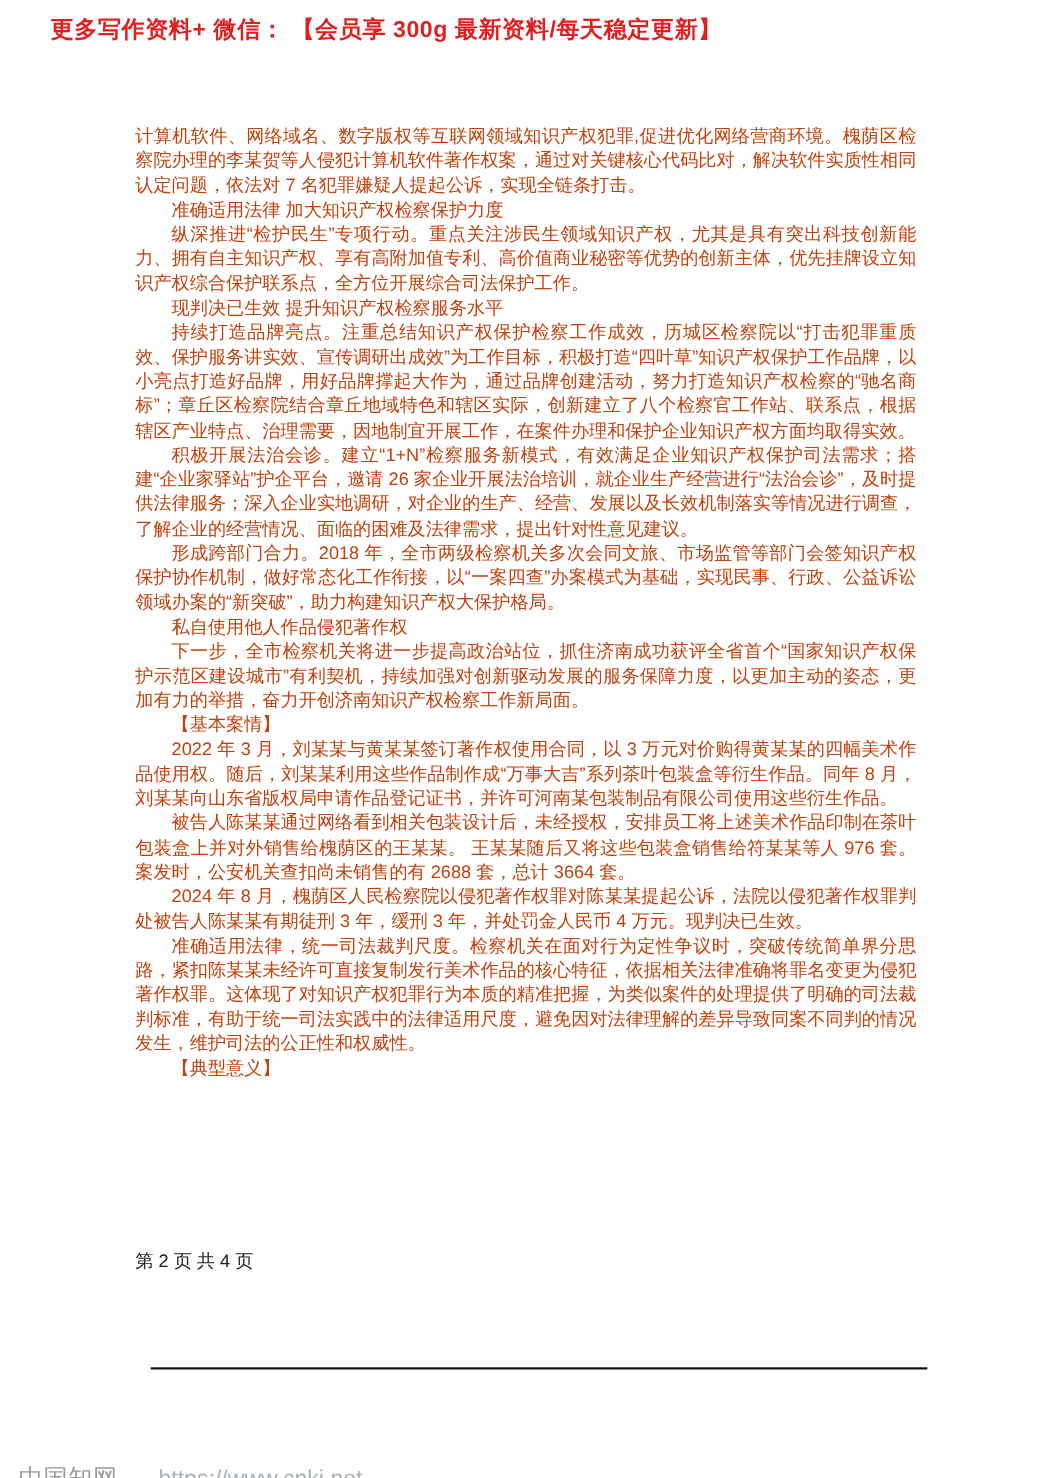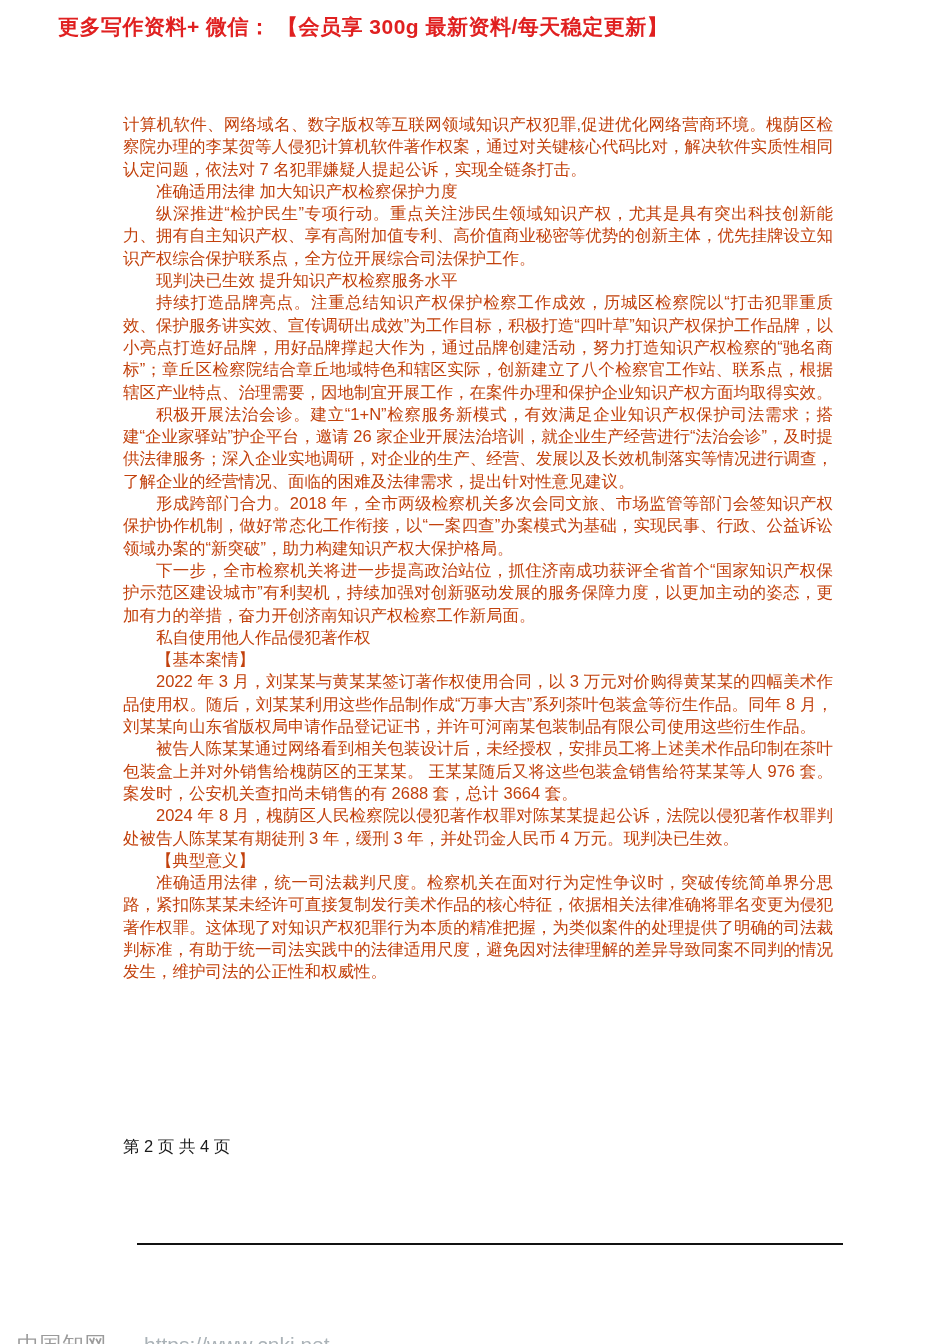--- a/index.html
+++ b/index.html
@@ -6,21 +6,21 @@
   body {
     width: 950px;
     height: 1344px;
     background: #ffffff;
     position: relative;
     overflow: hidden;
     font-family: "Liberation Sans", sans-serif;
   }
   .promo-banner {
     position: absolute;
-    left: 58px;
+    left: 46px;
     top: 13px;
     font-size: 21px;
     font-weight: bold;
     color: #e02020;
     letter-spacing: 0.5px;
     white-space: nowrap;
   }
   .doc-body {
     position: absolute;
     left: 123px;
@@ -81,28 +81,28 @@
 <div class="promo-banner">更多写作资料+ 微信： 【会员享 300g 最新资料/每天稳定更新】</div>
 
 <div class="doc-body">
     <p class="no-indent">计算机软件、网络域名、数字版权等互联网领域知识产权犯罪,促进优化网络营商环境。槐荫区检察院办理的李某贺等人侵犯计算机软件著作权案，通过对关键核心代码比对，解决软件实质性相同认定问题，依法对 7 名犯罪嫌疑人提起公诉，实现全链条打击。</p>
     <p>准确适用法律 加大知识产权检察保护力度</p>
     <p>纵深推进“检护民生”专项行动。重点关注涉民生领域知识产权，尤其是具有突出科技创新能力、拥有自主知识产权、享有高附加值专利、高价值商业秘密等优势的创新主体，优先挂牌设立知识产权综合保护联系点，全方位开展综合司法保护工作。</p>
     <p>现判决已生效 提升知识产权检察服务水平</p>
     <p>持续打造品牌亮点。注重总结知识产权保护检察工作成效，历城区检察院以“打击犯罪重质效、保护服务讲实效、宣传调研出成效”为工作目标，积极打造“四叶草”知识产权保护工作品牌，以小亮点打造好品牌，用好品牌撑起大作为，通过品牌创建活动，努力打造知识产权检察的“驰名商标”；章丘区检察院结合章丘地域特色和辖区实际，创新建立了八个检察官工作站、联系点，根据辖区产业特点、治理需要，因地制宜开展工作，在案件办理和保护企业知识产权方面均取得实效。</p>
     <p>积极开展法治会诊。建立“1+N”检察服务新模式，有效满足企业知识产权保护司法需求；搭建“企业家驿站”护企平台，邀请 26 家企业开展法治培训，就企业生产经营进行“法治会诊”，及时提供法律服务；深入企业实地调研，对企业的生产、经营、发展以及长效机制落实等情况进行调查，了解企业的经营情况、面临的困难及法律需求，提出针对性意见建议。</p>
     <p>形成跨部门合力。2018 年，全市两级检察机关多次会同文旅、市场监管等部门会签知识产权保护协作机制，做好常态化工作衔接，以“一案四查”办案模式为基础，实现民事、行政、公益诉讼领域办案的“新突破”，助力构建知识产权大保护格局。</p>
+    <p>私自使用他人作品侵犯著作权</p>
     <p>下一步，全市检察机关将进一步提高政治站位，抓住济南成功获评全省首个“国家知识产权保护示范区建设城市”有利契机，持续加强对创新驱动发展的服务保障力度，以更加主动的姿态，更加有力的举措，奋力开创济南知识产权检察工作新局面。</p>
-    <p>私自使用他人作品侵犯著作权</p>
     <p>【基本案情】</p>
     <p>2022 年 3 月，刘某某与黄某某签订著作权使用合同，以 3 万元对价购得黄某某的四幅美术作品使用权。随后，刘某某利用这些作品制作成“万事大吉”系列茶叶包装盒等衍生作品。同年 8 月，刘某某向山东省版权局申请作品登记证书，并许可河南某包装制品有限公司使用这些衍生作品。</p>
     <p>被告人陈某某通过网络看到相关包装设计后，未经授权，安排员工将上述美术作品印制在茶叶包装盒上并对外销售给槐荫区的王某某。 王某某随后又将这些包装盒销售给符某某等人 976 套。案发时，公安机关查扣尚未销售的有 2688 套，总计 3664 套。</p>
     <p>2024 年 8 月，槐荫区人民检察院以侵犯著作权罪对陈某某提起公诉，法院以侵犯著作权罪判处被告人陈某某有期徒刑 3 年，缓刑 3 年，并处罚金人民币 4 万元。现判决已生效。</p>
+    <p>准确适用法律，统一司法裁判尺度。检察机关在面对行为定性争议时，突破传统简单界分思路，紧扣陈某某未经许可直接复制发行美术作品的核心特征，依据相关法律准确将罪名变更为侵犯著作权罪。这体现了对知识产权犯罪行为本质的精准把握，为类似案件的处理提供了明确的司法裁判标准，有助于统一司法实践中的法律适用尺度，避免因对法律理解的差异导致同案不同判的情况发生，维护司法的公正性和权威性。</p>
     <p>【典型意义】</p>
-    <p>准确适用法律，统一司法裁判尺度。检察机关在面对行为定性争议时，突破传统简单界分思路，紧扣陈某某未经许可直接复制发行美术作品的核心特征，依据相关法律准确将罪名变更为侵犯著作权罪。这体现了对知识产权犯罪行为本质的精准把握，为类似案件的处理提供了明确的司法裁判标准，有助于统一司法实践中的法律适用尺度，避免因对法律理解的差异导致同案不同判的情况发生，维护司法的公正性和权威性。</p>
   </div>
 
 <div class="page-number">第 2 页 共 4 页</div>
 
 <div class="footer-divider"></div>
 
 <div class="watermark">
   <span class="brand">中国知网</span>
   <span class="url">https://www.cnki.net</span>
 </div>

